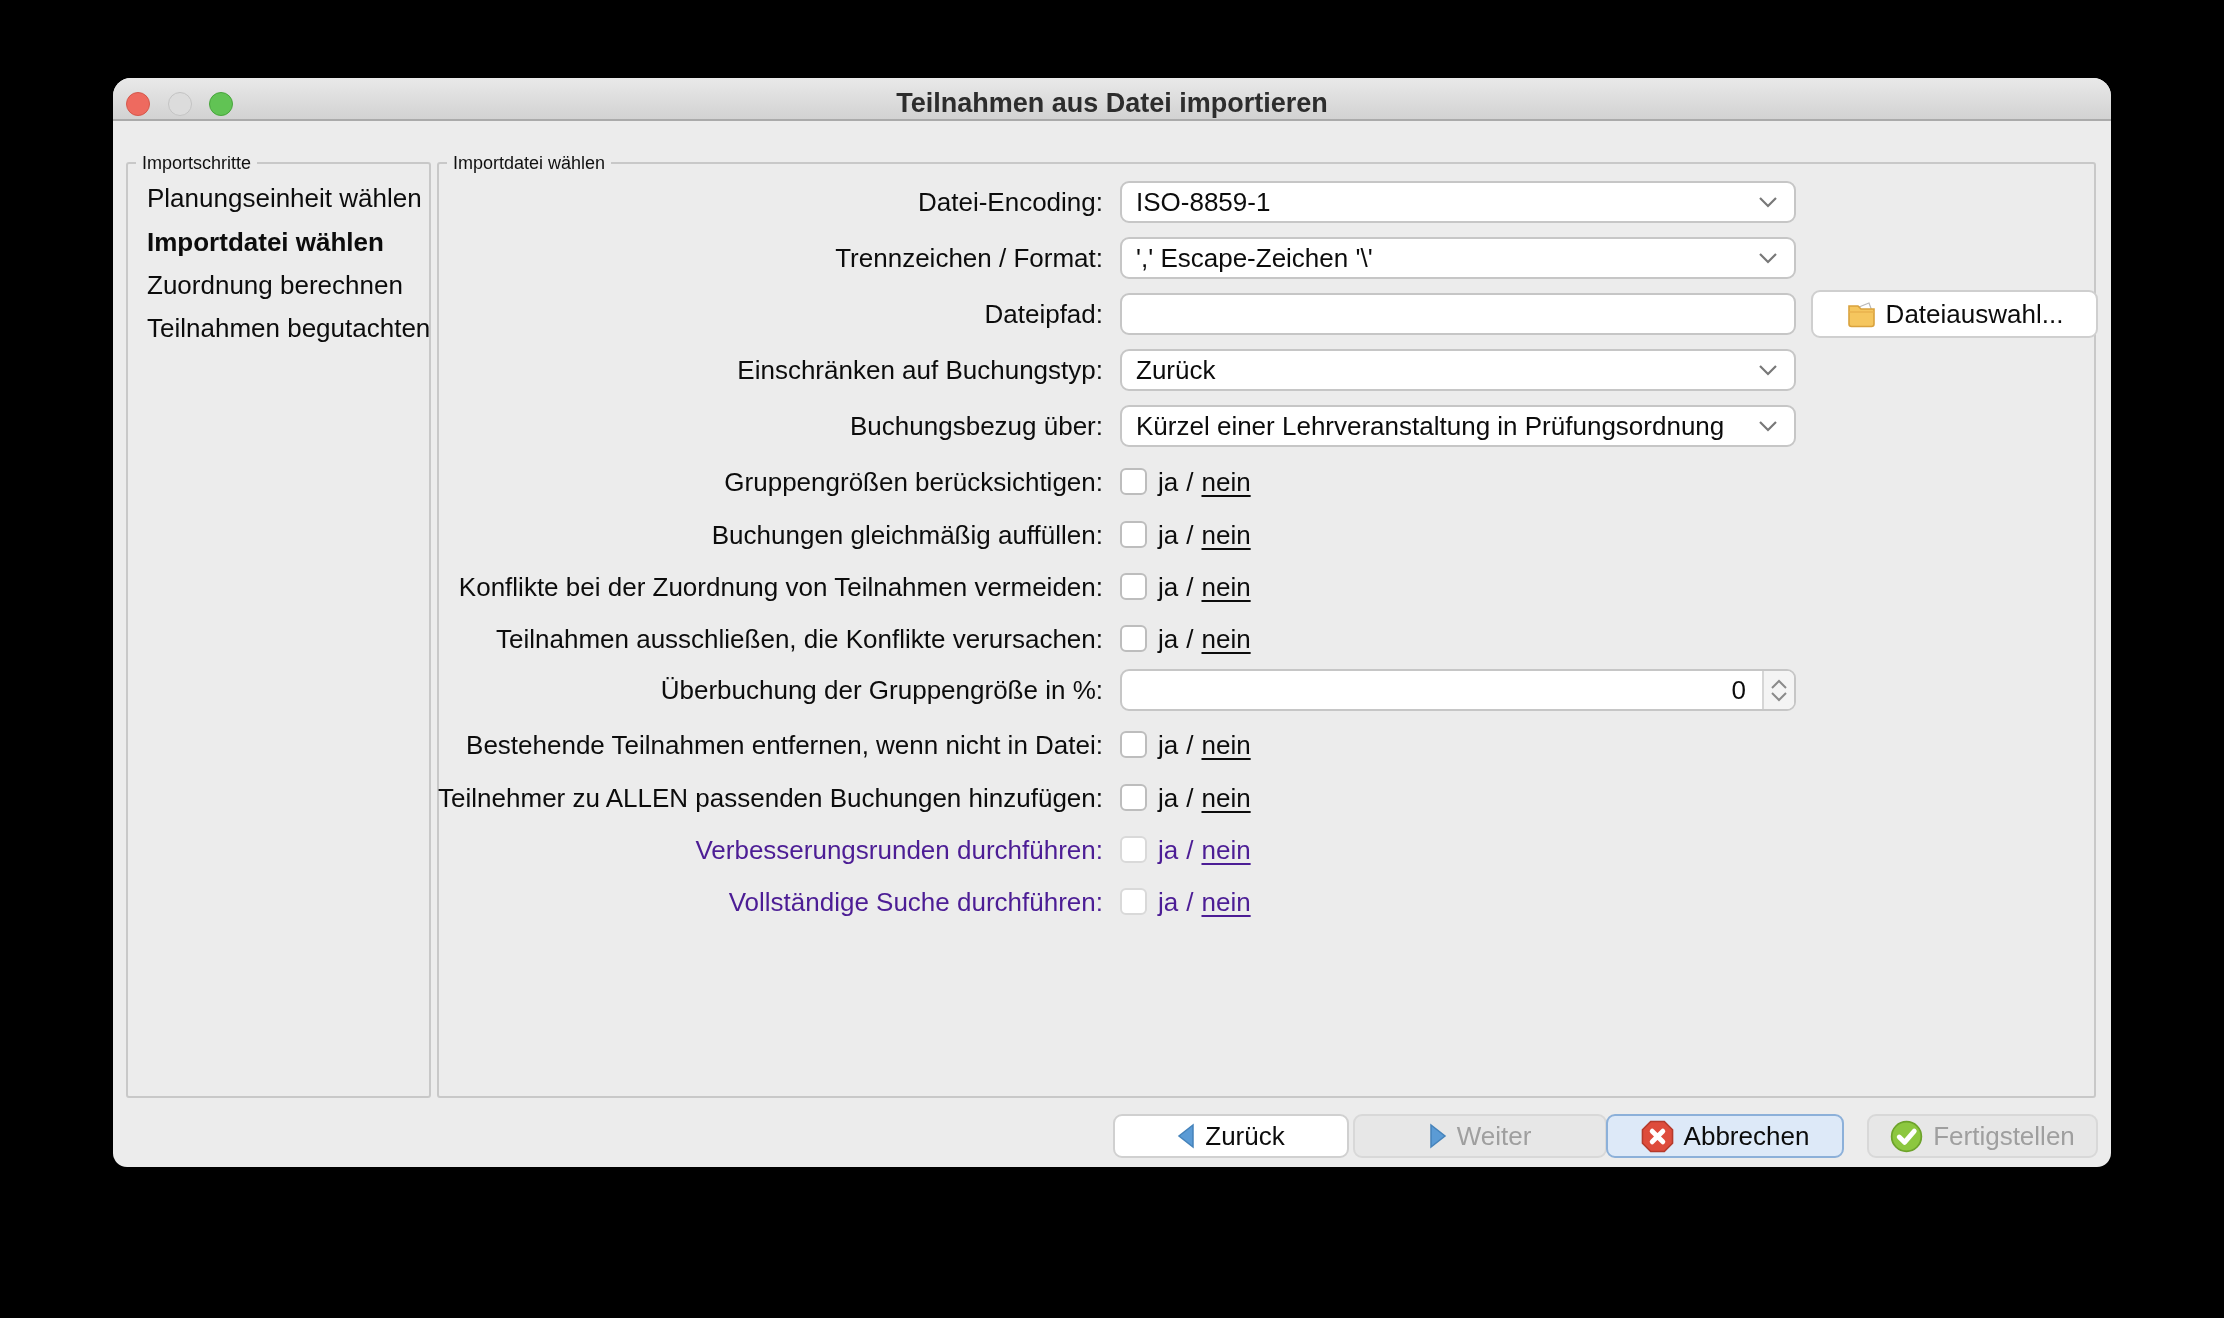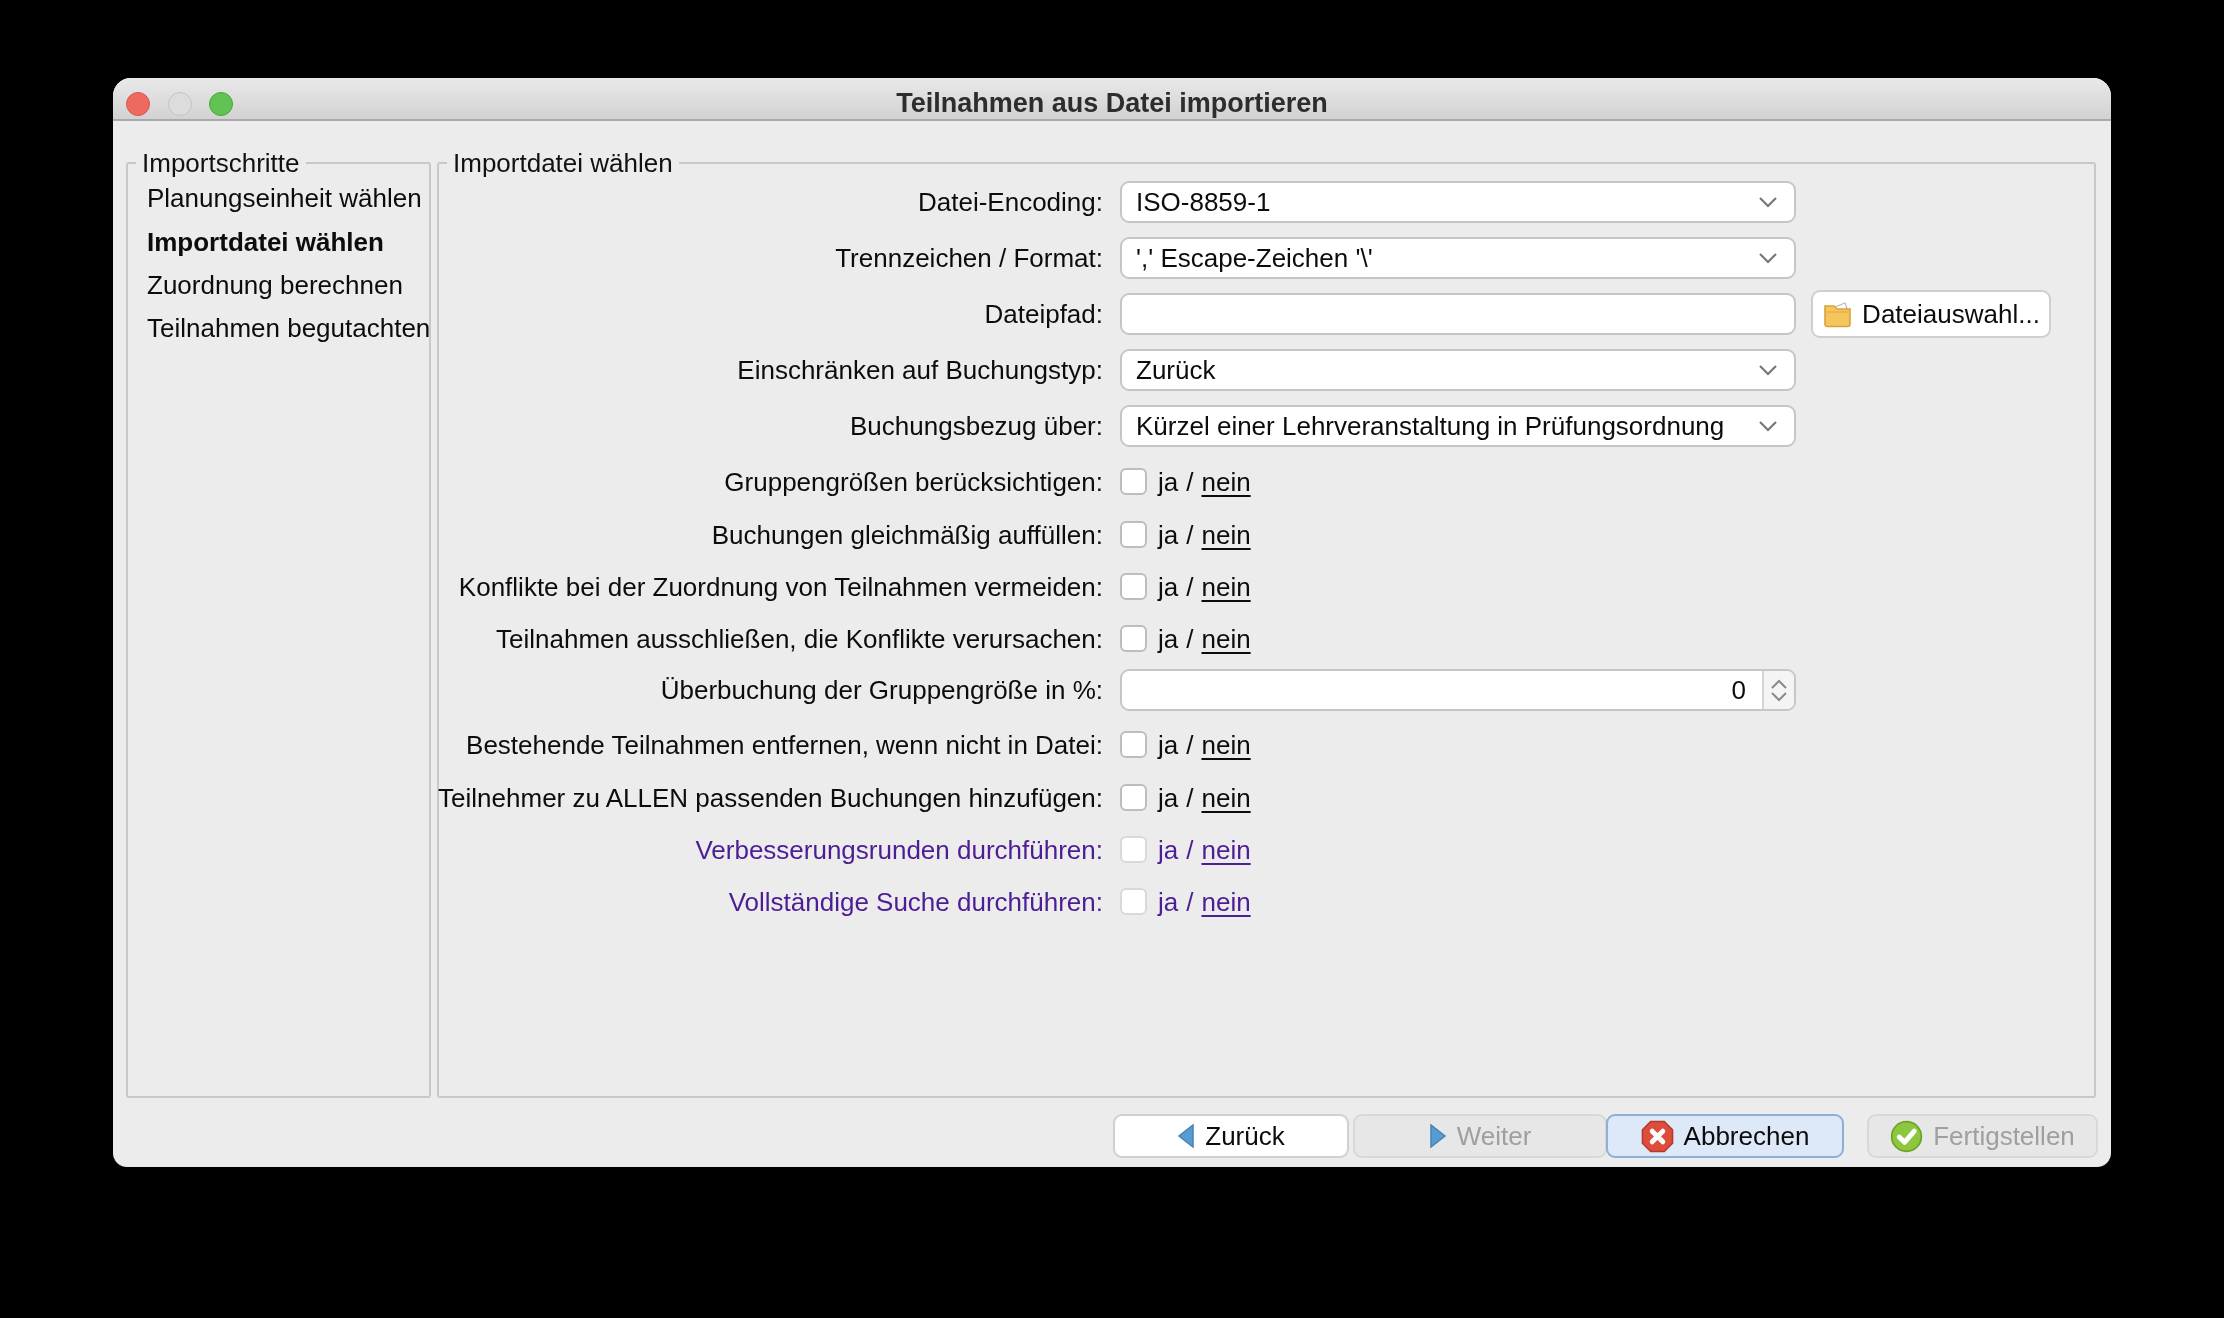--- a/index.html
+++ b/index.html
@@ -16,41 +16,41 @@
   .tl { position:absolute; top:14px; width:24px; height:24px; border-radius:50%; }
   .tl-close { left:13px;  background:#ee6a5f; border:1px solid #d4584c; }
   .tl-min   { left:55px;  background:#dcdcdc; border:1px solid #c3c3c3; }
   .tl-zoom  { left:96px;  background:#61c354; border:1px solid #48a53c; }
 
   
   .groupbox { position:absolute; border:2px solid #c8c8c8; border-radius:3px; }
   .gb-side { left:13px; top:84px; width:305px; height:936px; }
   .gb-main { left:324px; top:84px; width:1659px; height:936px; }
   .legend { position:absolute; top:-17px; left:8px; background:#ececec; padding:0 6px;
-            font-size:26px; line-height:32px; color:#111; white-space:nowrap; }
+            font-size:18px; line-height:32px; color:#111; white-space:nowrap; }
 
   
   .step { position:absolute; left:19px; font-size:26px; line-height:32px; color:#0c0c0c; white-space:nowrap; }
   .step.active { font-weight:bold; }
 
   
   .row { position:absolute; left:0; width:1998px; }
   .row-label { position:absolute; left:308px; width:682px; text-align:right;
                font-size:26px; color:#0c0c0c; white-space:nowrap; }
   .fieldrow .row-label { line-height:42px; }
   .cbrow .row-label { line-height:30px; }
 
   .control { position:absolute; left:1007px; width:676px; height:42px;
              background:#fff; border:2px solid #c6c6c6; border-radius:9px; }
   .dropdown { display:flex; align-items:center; padding:0 16px 0 14px; cursor:default; }
   .dd-value { flex:1; font-size:26px; color:#0c0c0c; white-space:nowrap; overflow:hidden; }
   .textfield { padding:0 14px; font-size:26px; font-family:"Liberation Sans",sans-serif;
                color:#0c0c0c; outline:none; }
 
-  .chooser-btn { position:absolute; left:1698px; top:212px; width:240px; height:48px;
+  .chooser-btn { position:absolute; left:1698px; top:212px; width:287px; height:48px;
                  background:#fff; border:2px solid #cfcfcf; border-radius:9px;
                  display:flex; align-items:center; justify-content:center; gap:9px;
                  font-size:26px; color:#0c0c0c;text-align:center; }
 
   
   .checkbox { position:absolute; left:1007px; top:1px; width:27px; height:27px;
               background:#fff; border:2px solid #bdbdbd; border-radius:6px; }
   .cb-text { position:absolute; left:1045px; font-size:26px; line-height:30px; color:#0c0c0c; }
   .slash { margin:0 8px; }
   .nein { text-decoration:underline; text-underline-offset:4px; }

